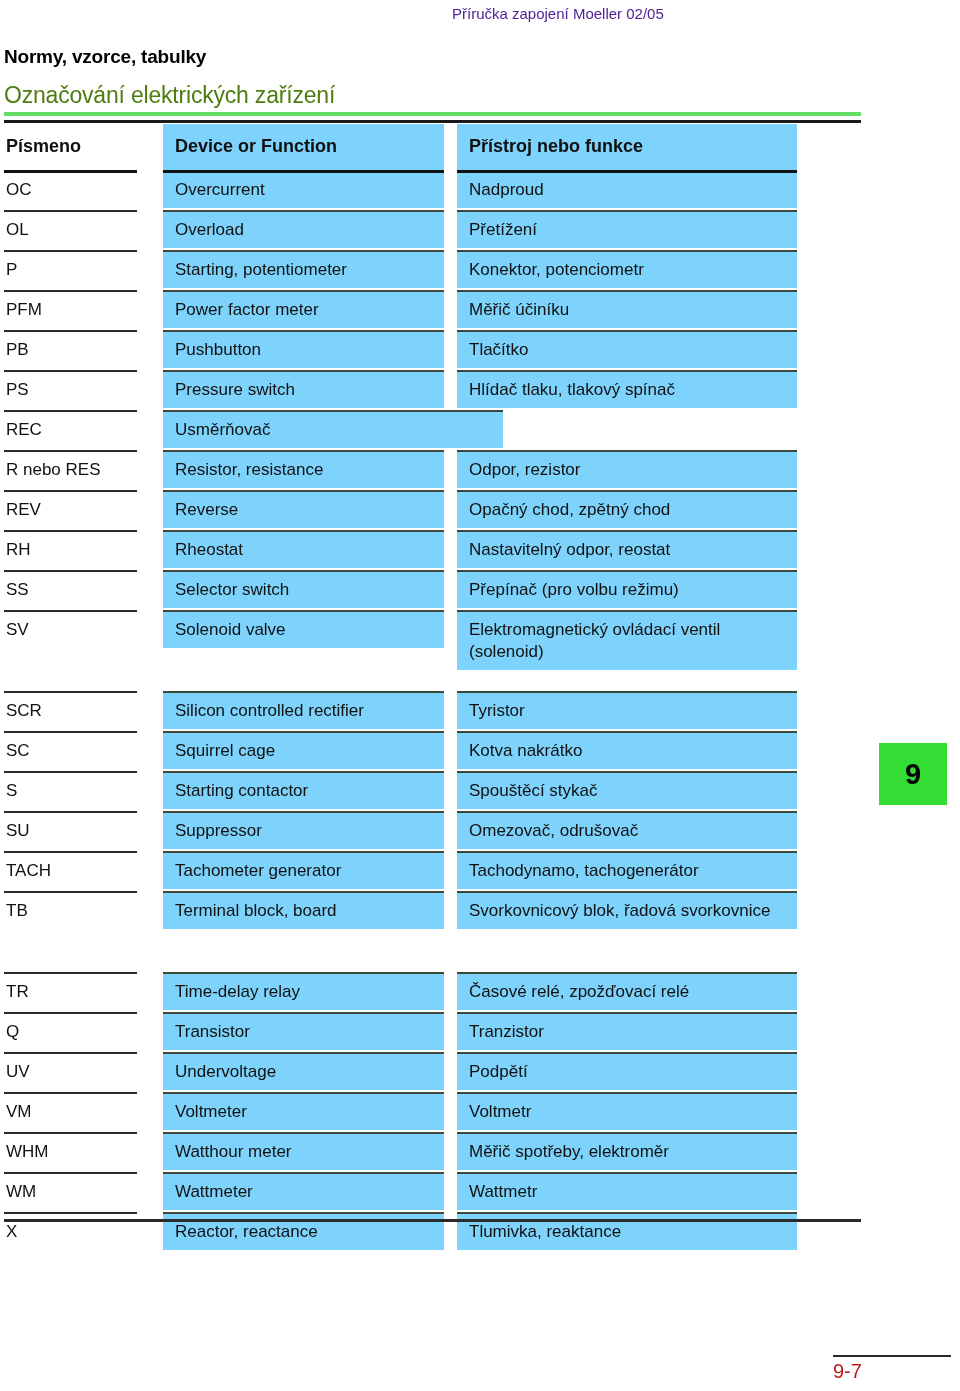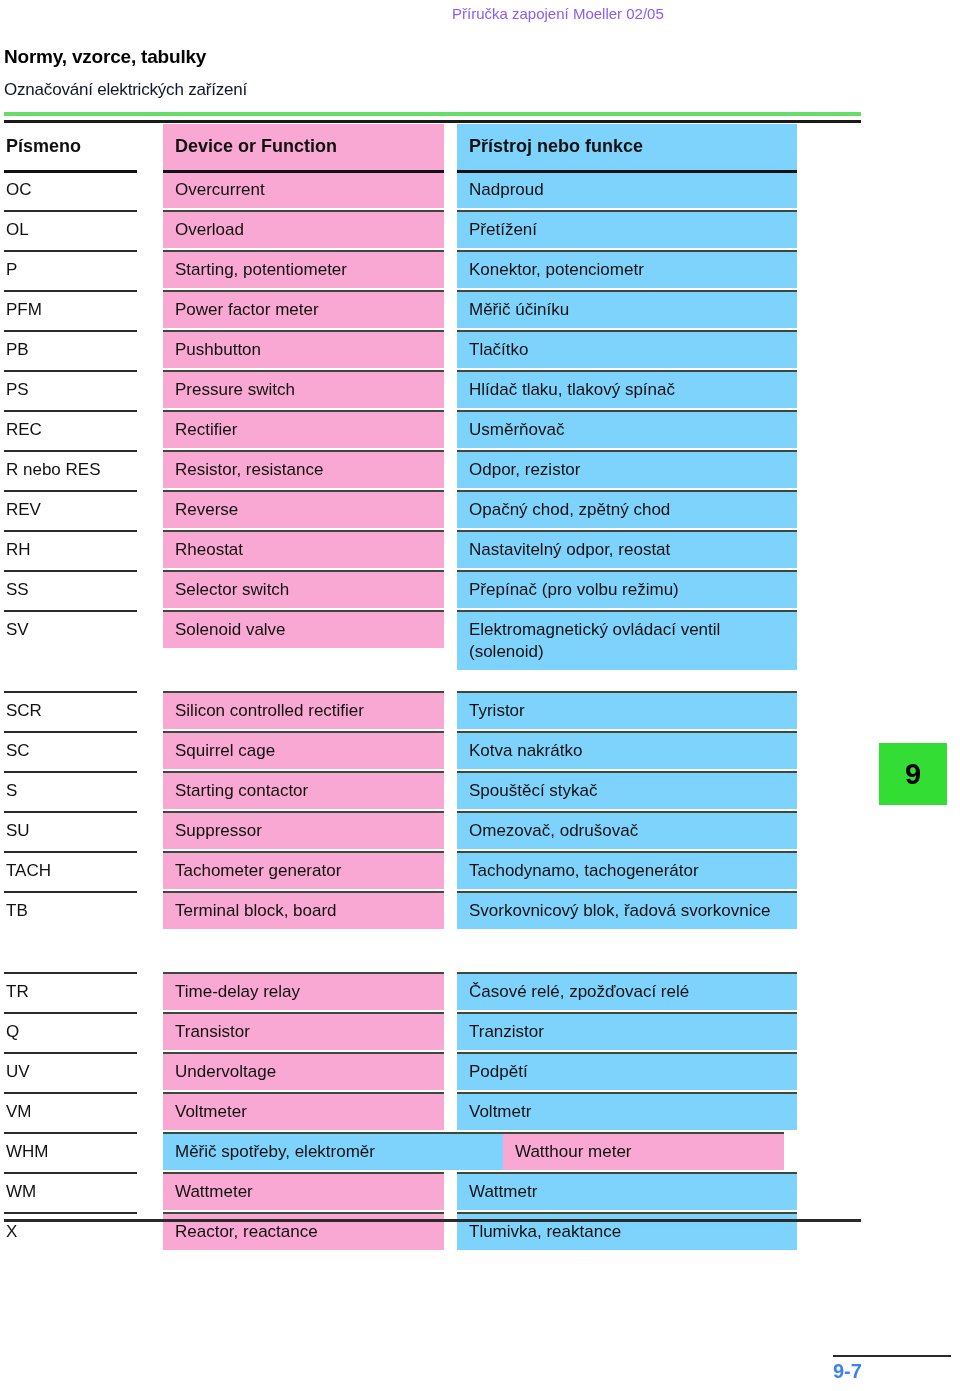--- a/index.html
+++ b/index.html
@@ -16,45 +16,45 @@
     overflow: hidden;
   }
 
   
   .running-head {
     position: absolute;
     top: 4px;
     left: 452px;
     font-size: 15px;
     line-height: 20px;
-    color: #8b5cf6;
+    color: #4c1d95;
     white-space: nowrap;
   }
 
   
   .page-title {
     position: absolute;
     top: 29px;
     left: 4px;
     font-size: 19px;
     font-weight: bold;
     line-height: 30px;
     letter-spacing: -0.2px;
     color: #000000;
     white-space: nowrap;
   }
   .page-subtitle {
     position: absolute;
     top: 62px;
     left: 4px;
-    font-size: 17px;
+    font-size: 23px;
     font-weight: normal;
     line-height: 28px;
     letter-spacing: -0.2px;
-    color: #0f172a;
+    color: #4d7c0f;
     white-space: nowrap;
   }
 
   
   .rule-green {
     position: absolute;
     top: 112px;
     left: 4px;
     width: 857px;
     height: 4px;
@@ -93,21 +93,21 @@
   }
   .c-letter {
     width: 133px;
     margin-right: 26px;
     background: #ffffff;
     padding-left: 2px;
   }
   .c-en {
     width: 281px;
     margin-right: 13px;
-    background: #f9a8d4;
+    background: #7dd3fc;
     padding-left: 12px;
   }
   .c-cs {
     width: 340px;
     background: #7dd3fc;
     padding-left: 12px;
   }
 
   
   .cell::before {
@@ -172,22 +172,22 @@
     left: 833px;
     width: 118px;
     height: 2px;
     background: #2a2a2a;
   }
   .folio {
     position: absolute;
     top: 1360px;
     left: 833px;
     font-size: 20px;
-    font-weight: bold;
-    color: #3b82f6;
+    font-weight: normal;
+    color: #b91c1c;
     white-space: nowrap;
   }
 </style>
 </head>
 <body>
 
 <div class="running-head">Příručka zapojení Moeller 02/05</div>
 
 <h1 class="page-title">Normy, vzorce, tabulky</h1>
 <h2 class="page-subtitle">Označování elektrických zařízení</h2>
@@ -226,21 +226,20 @@
       <div class="cell c-en">Pushbutton</div>
       <div class="cell c-cs">Tlačítko</div>
     </div>
     <div class="trow">
       <div class="cell c-letter">PS</div>
       <div class="cell c-en">Pressure switch</div>
       <div class="cell c-cs">Hlídač tlaku, tlakový spínač</div>
     </div>
     <div class="trow">
       <div class="cell c-letter">REC</div>
-      <div class="cell c-en">Rectifier</div>
       <div class="cell c-cs">Usměrňovač</div>
     </div>
     <div class="trow">
       <div class="cell c-letter">R nebo RES</div>
       <div class="cell c-en">Resistor, resistance</div>
       <div class="cell c-cs">Odpor, rezistor</div>
     </div>
     <div class="trow">
       <div class="cell c-letter">REV</div>
       <div class="cell c-en">Reverse</div>
@@ -306,22 +305,22 @@
       <div class="cell c-en">Undervoltage</div>
       <div class="cell c-cs">Podpětí</div>
     </div>
     <div class="trow">
       <div class="cell c-letter">VM</div>
       <div class="cell c-en">Voltmeter</div>
       <div class="cell c-cs">Voltmetr</div>
     </div>
     <div class="trow">
       <div class="cell c-letter">WHM</div>
+      <div class="cell c-en">Watthour meter</div>
       <div class="cell c-cs">Měřič spotřeby, elektroměr</div>
-      <div class="cell c-en">Watthour meter</div>
     </div>
     <div class="trow">
       <div class="cell c-letter">WM</div>
       <div class="cell c-en">Wattmeter</div>
       <div class="cell c-cs">Wattmetr</div>
     </div>
     <div class="trow">
       <div class="cell c-letter">X</div>
       <div class="cell c-en">Reactor, reactance</div>
       <div class="cell c-cs">Tlumivka, reaktance</div>

